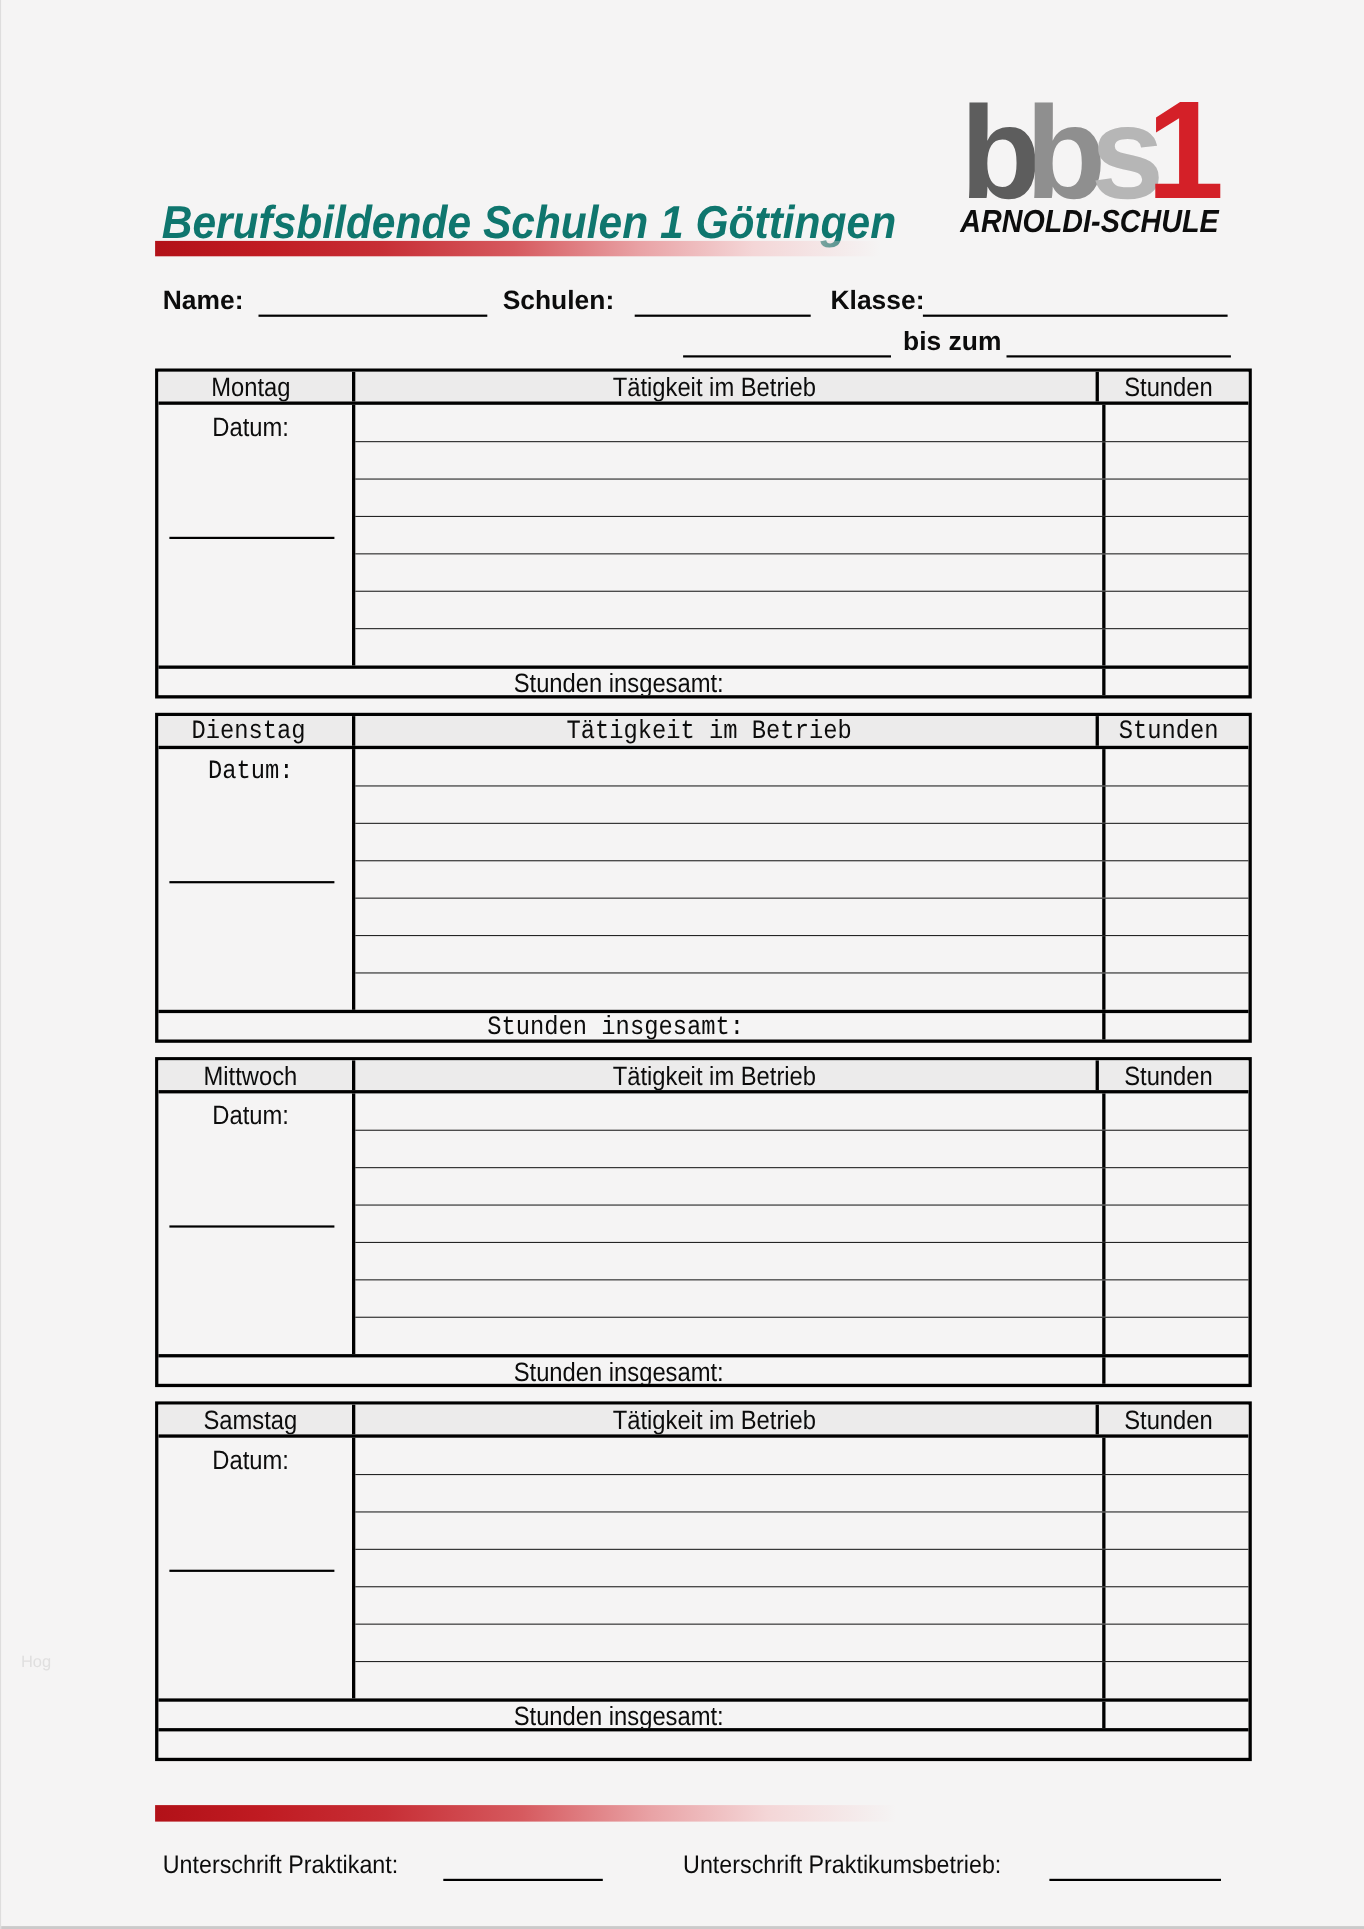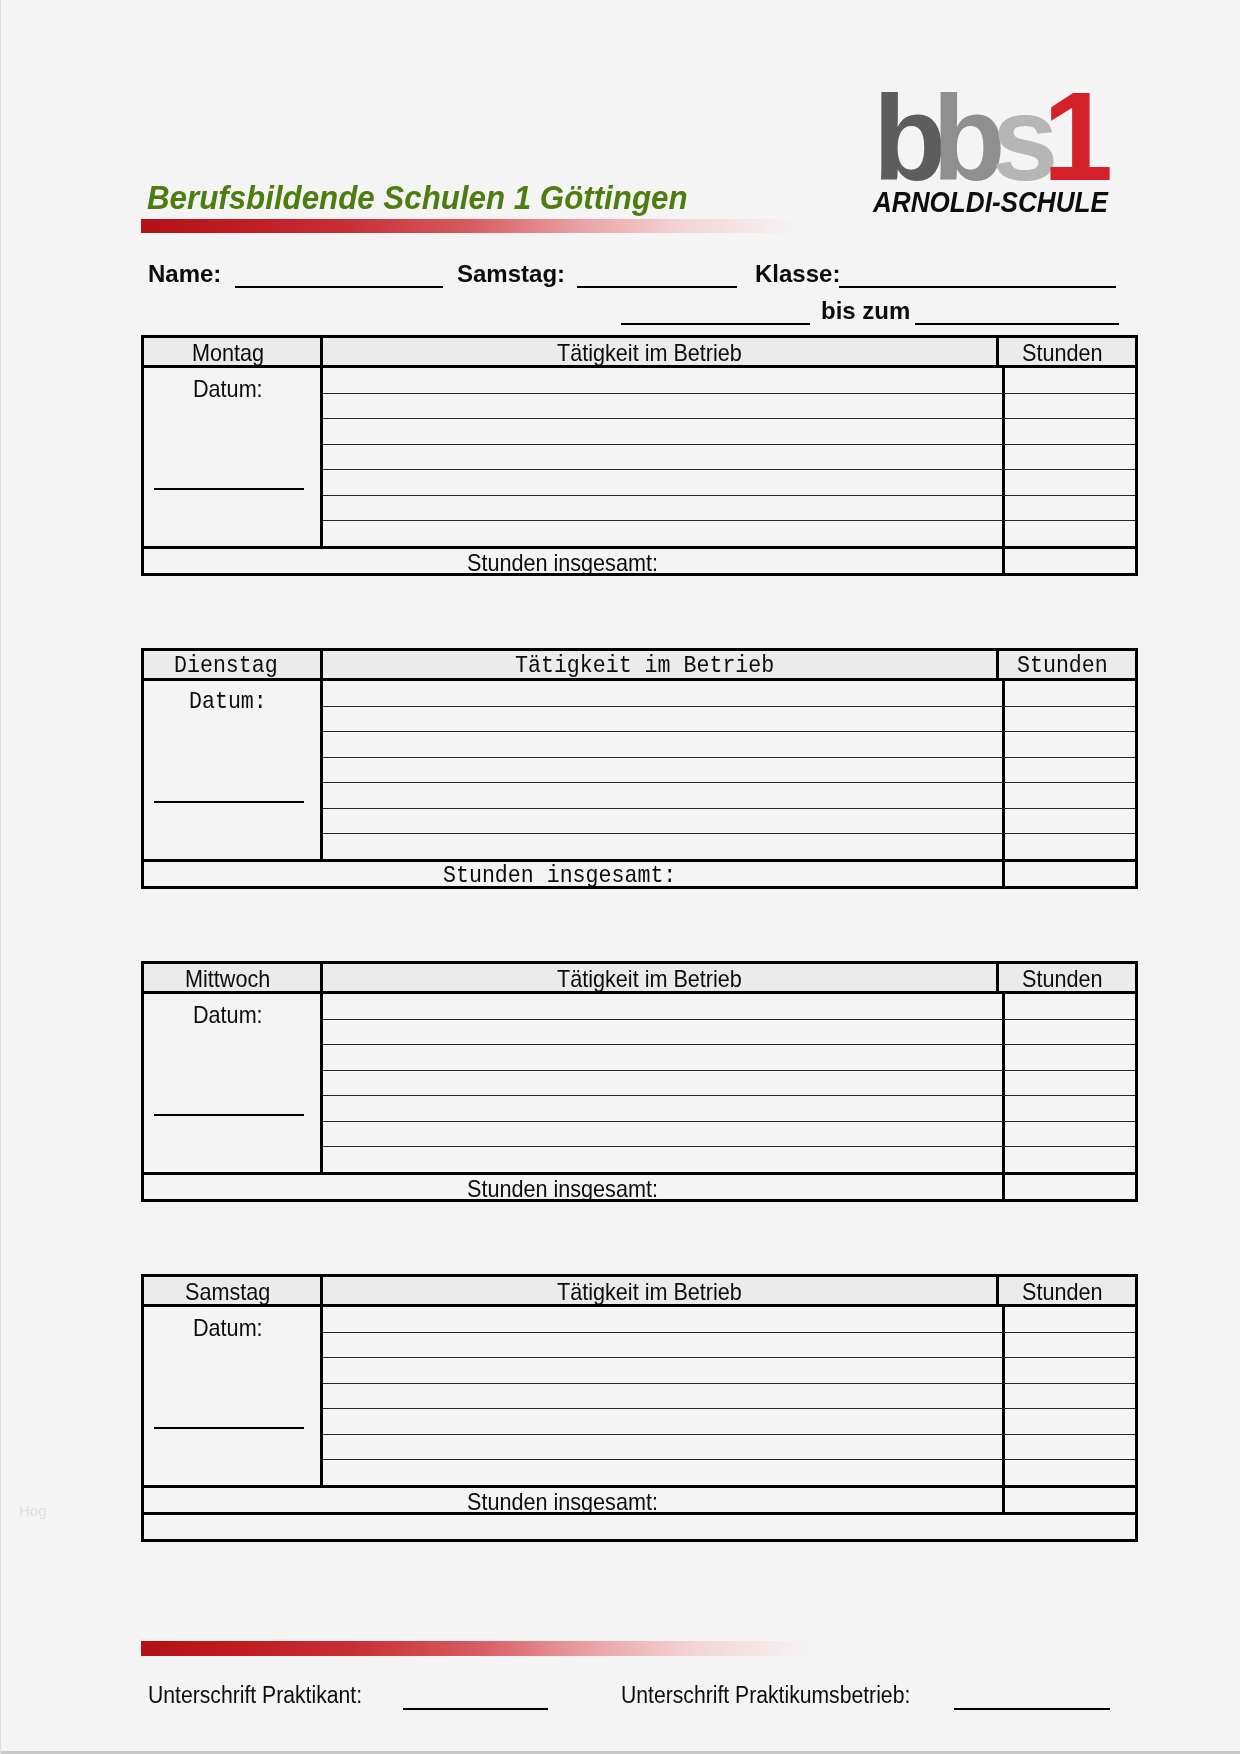--- a/index.html
+++ b/index.html
@@ -18,39 +18,39 @@
           font-weight:700; letter-spacing:-14px; }
   .logo-letter { font-size:120px; }
   .logo-letter.l1 { color:var(--logo1,#5d5d5d); }
   .logo-letter.l2 { color:var(--logo2,#8f8f8f); }
   .logo-letter.l3 { color:var(--logo3,#b6b6b6); }
   .logo-number { font-size:127px; color:var(--logo-red,#d42028); margin-left:-2px; letter-spacing:0; }
   .logo-subtitle { position:absolute; left:872px; top:186px; font-style:italic; font-weight:700;
                    font-size:29px; color:#0d0d0d; }
 
   .title { position:absolute; left:146px; top:178px; font-style:italic; font-weight:700;
-           font-size:34px; color:#4d7c0f; }
+           font-size:42px; color:#0f766e; }
 
   .redbar { position:absolute; left:140px; height:14px;
             background:linear-gradient(to right,#b21118 0%,#c01b22 14%,#c72e35 30%,#d65a5f 48%,
                        #e9a3a6 65%,#f4d6d7 80%, rgba(245,244,244,0) 97%); }
   .redbar.top { top:219px; width:680px; }
   .redbar.bottom { top:1641px; width:695px; height:15px; }
 
   .flabel { position:absolute; font-weight:700; font-size:24px; white-space:nowrap; }
   .blank { position:absolute; border-bottom:2px solid #000; height:0; }
 
   
   .day-table { position:absolute; left:140px; width:997px; border:3px solid #000;text-align:center; }
   .dt-header { display:flex; height:30px; background:var(--hdr-bg,#ecebeb); border-bottom:3px solid #000; }
   .hdr-cell { font-size:24px; padding:1px 10px 0 10px; overflow:hidden; }
   .col-day { width:179px; border-right:3px solid #000; }
   .col-act { flex:1; border-right:3px solid #000; }
   .col-hrs { width:136px; }
-  .dt-body { display:flex; height:178px; }
+  .dt-body { display:flex; height:237px; }
   .datum-cell { width:179px; border-right:3px solid #000; position:relative; padding:7px 10px; font-size:24px; }
   .date-line { position:absolute; left:10px; top:120px; width:150px; height:0; border-bottom:2px solid #000; }
   .agrid { flex:1; display:flex; flex-direction:column; }
   .arow { flex:1; display:flex; border-bottom:1px solid #242424; }
   .arow:last-child { border-bottom:none; }
   .acell { flex:1; border-right:3px solid #000; }
   .hcell { width:130px; }
   .dt-total { display:flex; height:27px; border-top:3px solid #000; }
   .total-label-cell { flex:1; border-right:3px solid #000; font-size:24px; padding:0 10px; overflow:hidden; }
 
@@ -67,21 +67,21 @@
   <div class="logo">
     <span class="logo-letter l1">b</span><span class="logo-letter l2">b</span><span class="logo-letter l3">s</span><span class="logo-number">1</span>
   </div>
   <div class="logo-subtitle"><span class="cond">ARNOLDI-SCHULE</span></div>
 
   <h1 class="title"><span class="cond92">Berufsbildende Schulen 1 Göttingen</span></h1>
   <div class="redbar top"></div>
 
   <span class="flabel" style="left:147px;top:260px">Name:</span>
   <span class="blank" style="left:234px;top:286px;width:208px"></span>
-  <span class="flabel" style="left:456px;top:260px">Samstag:</span>
+  <span class="flabel" style="left:456px;top:260px">Schulen:</span>
   <span class="blank" style="left:576px;top:286px;width:160px"></span>
   <span class="flabel" style="left:754px;top:260px">Klasse:</span>
   <span class="blank" style="left:838px;top:286px;width:277px"></span>
 
   <span class="blank" style="left:620px;top:323px;width:189px"></span>
   <span class="flabel" style="left:820px;top:297px">bis zum</span>
   <span class="blank" style="left:914px;top:323px;width:204px"></span>
 
   <div id="tables-host">
       <section class="day-table" style="top: 335px;">

